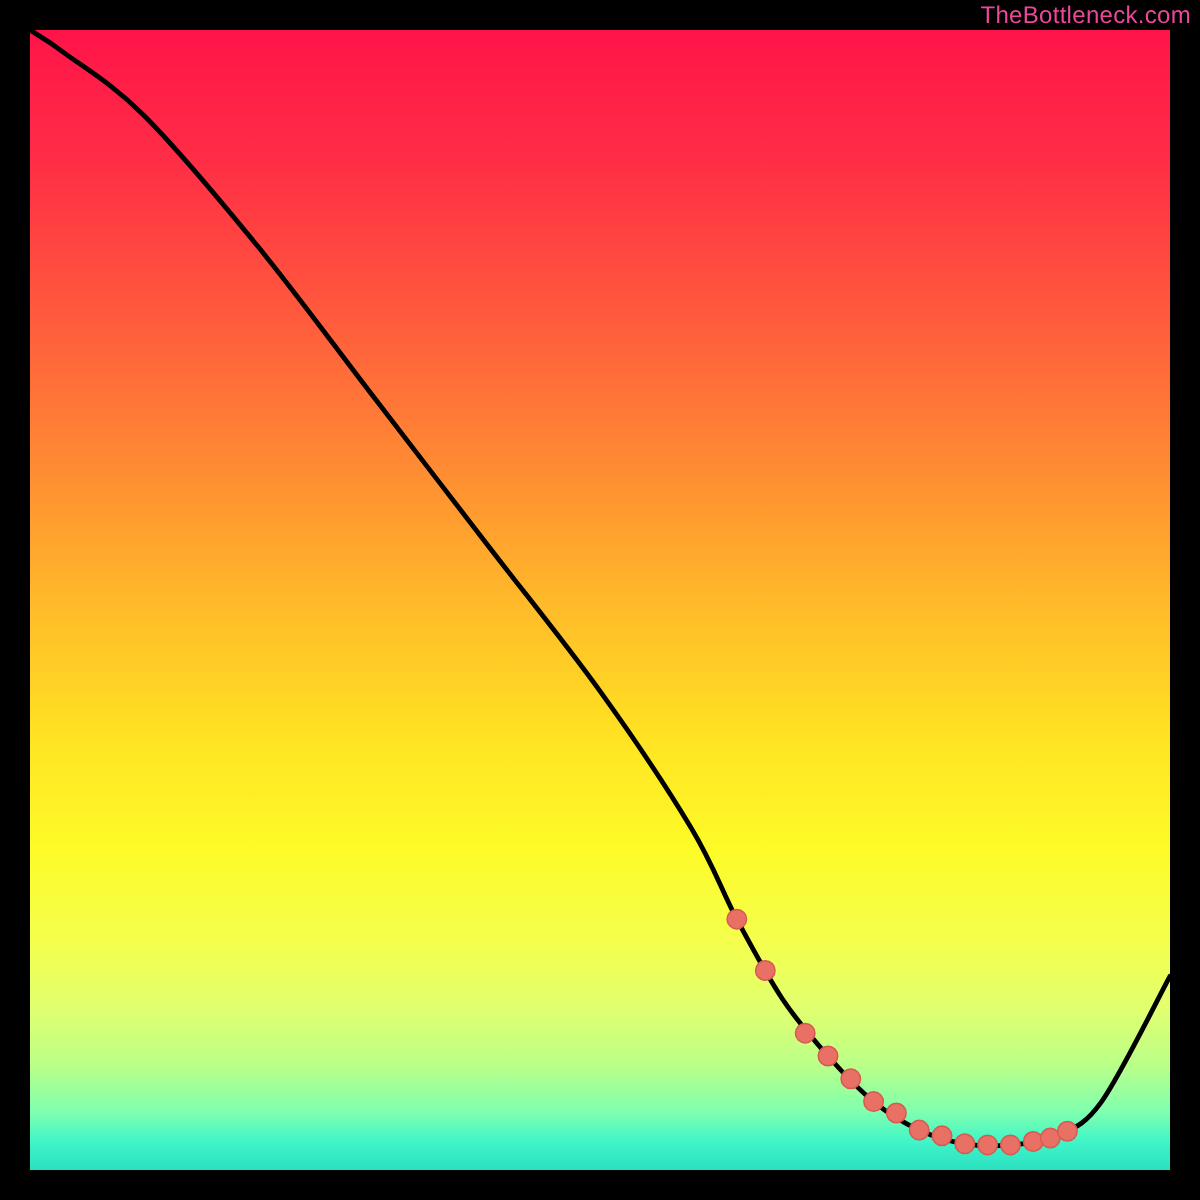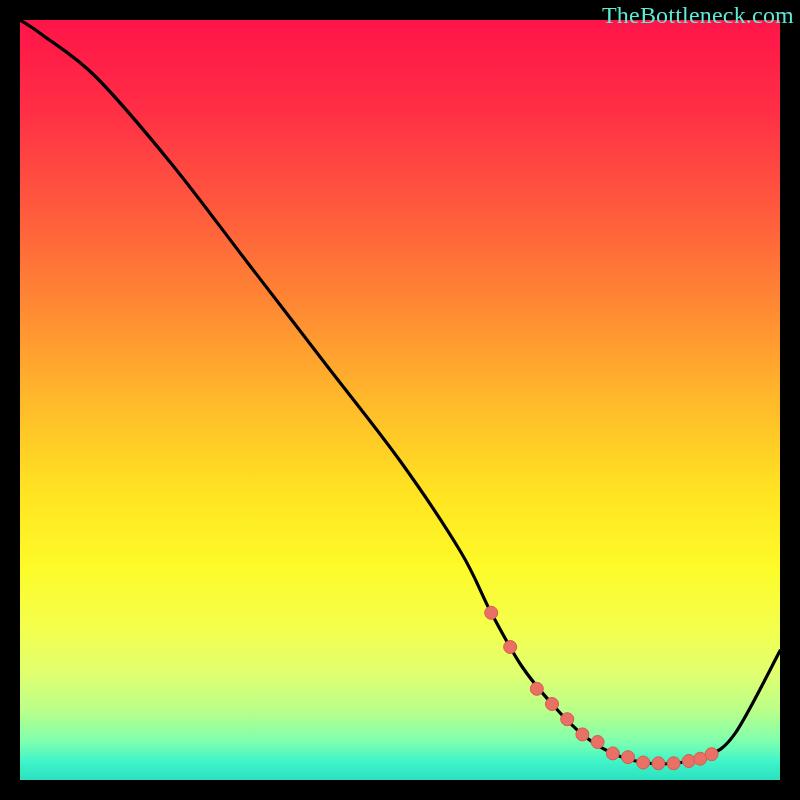--- a/index.html
+++ b/index.html
@@ -38,26 +38,25 @@
     position: absolute;
     left: 0;
     top: 0;
     width: 760px;
     height: 760px;
   }
   .watermark {
     position: absolute;
     right: 6px;
     top: 2px;
-    color: #5eead4;
-    font-size: 24px;
+    color: #ec4899;
+    font-size: 16px;
     font-weight: 500;
     letter-spacing: 0.2px;
     user-select: none;
-    font-family: Liberation Serif, serif;
   }
 </style>
 </head>
 <body>
 
 <div class="frame"></div>
 
 <div class="plot-area">
   <svg class="gradient" viewBox="0 0 760 760" preserveAspectRatio="none">
     <defs>

